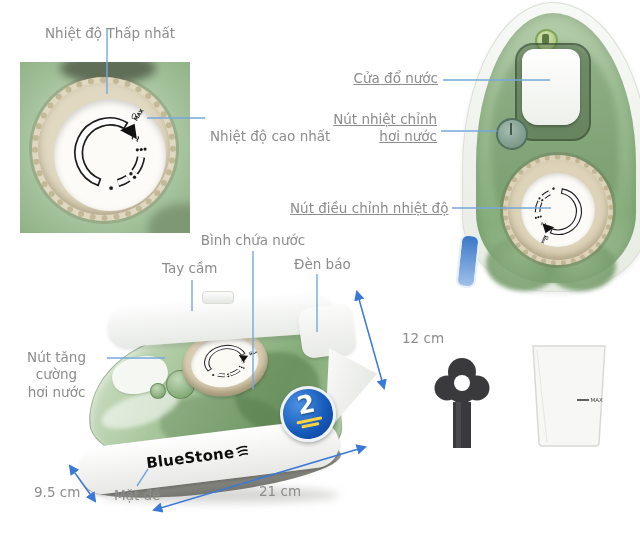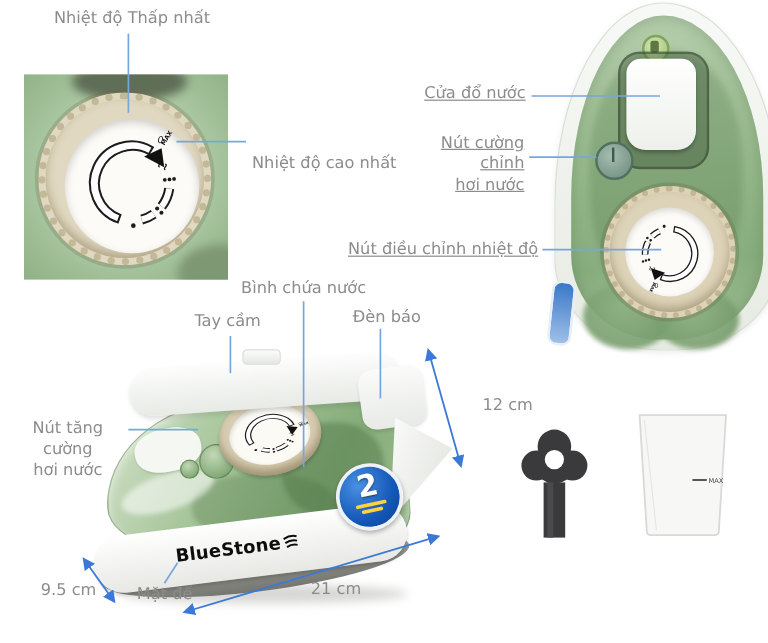--- a/index.html
+++ b/index.html
@@ -272,25 +272,25 @@
       <path d="M107,358 L165,358"></path>
       <path d="M148,469 L137,486"></path>
     </g>
     <g stroke="#3b79d9" stroke-width="1.5" fill="none" marker-start="url(#arr)" marker-end="url(#arr)">
       <path d="M357,292 L384,388"></path>
       <path d="M154,510 L365,447"></path>
       <path d="M70,466 L95,501"></path>
     </g>
   </svg>
 
-  <div class="lbl tc" style="left:30px;top:7px;width:160px;">Nhiệt độ Thấp nhất</div>
+  <div class="lbl tc" style="left:30px;top:25px;width:160px;">Nhiệt độ Thấp nhất</div>
   <div class="lbl nowrap" style="left:210px;top:109px;margin-top:19px;">Nhiệt độ cao nhất</div>
   <div class="lbl tr nowrap" style="left:340px;top:70px;width:98px;">Cửa đổ nước</div>
   <div class="lbl tr" style="left:330px;top:111px;width:107px;">
-    <div>Nút cường chỉnh</div>
+    <div>Nút nhiệt chỉnh</div>
     <div>hơi nước</div>
   </div>
   <div class="lbl tr nowrap" style="left:290px;top:200px;width:157px;">Nút điều chỉnh nhiệt độ</div>
   <div class="lbl tc nowrap" style="left:200px;top:232px;width:106px;">Bình chứa nước</div>
   <div class="lbl nowrap" style="left:294px;top:256px;">Đèn báo</div>
   <div class="lbl nowrap" style="left:162px;top:260px;">Tay cầm</div>
   <div class="lbl tc" style="left:5px;top:349px;width:103px;">
     <div>Nút tăng cường</div>
     <div>hơi nước</div>
   </div>

